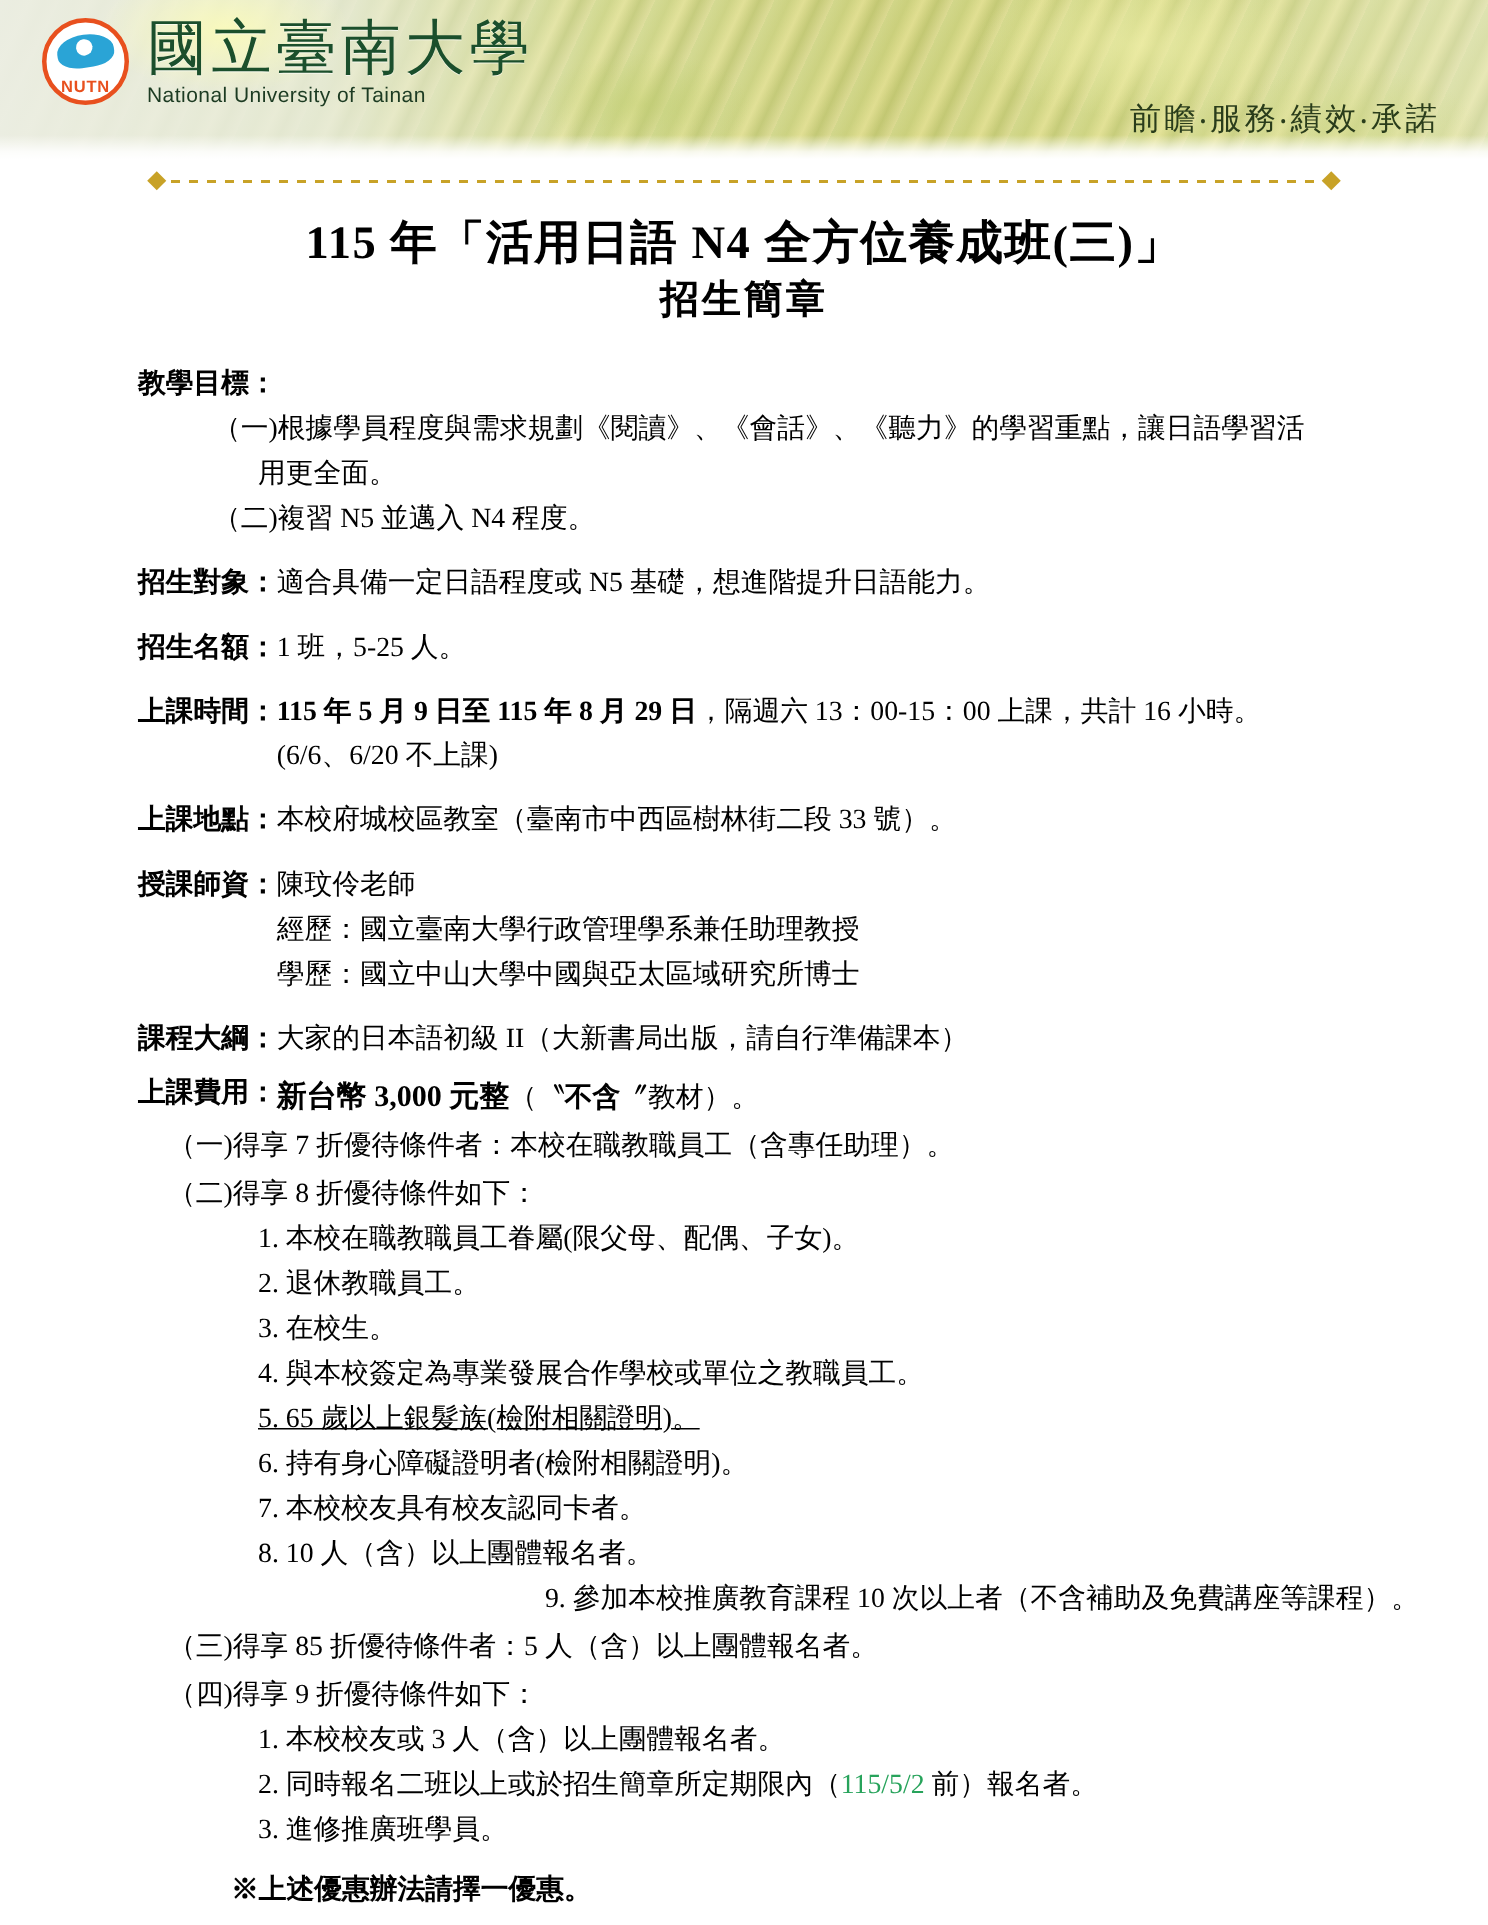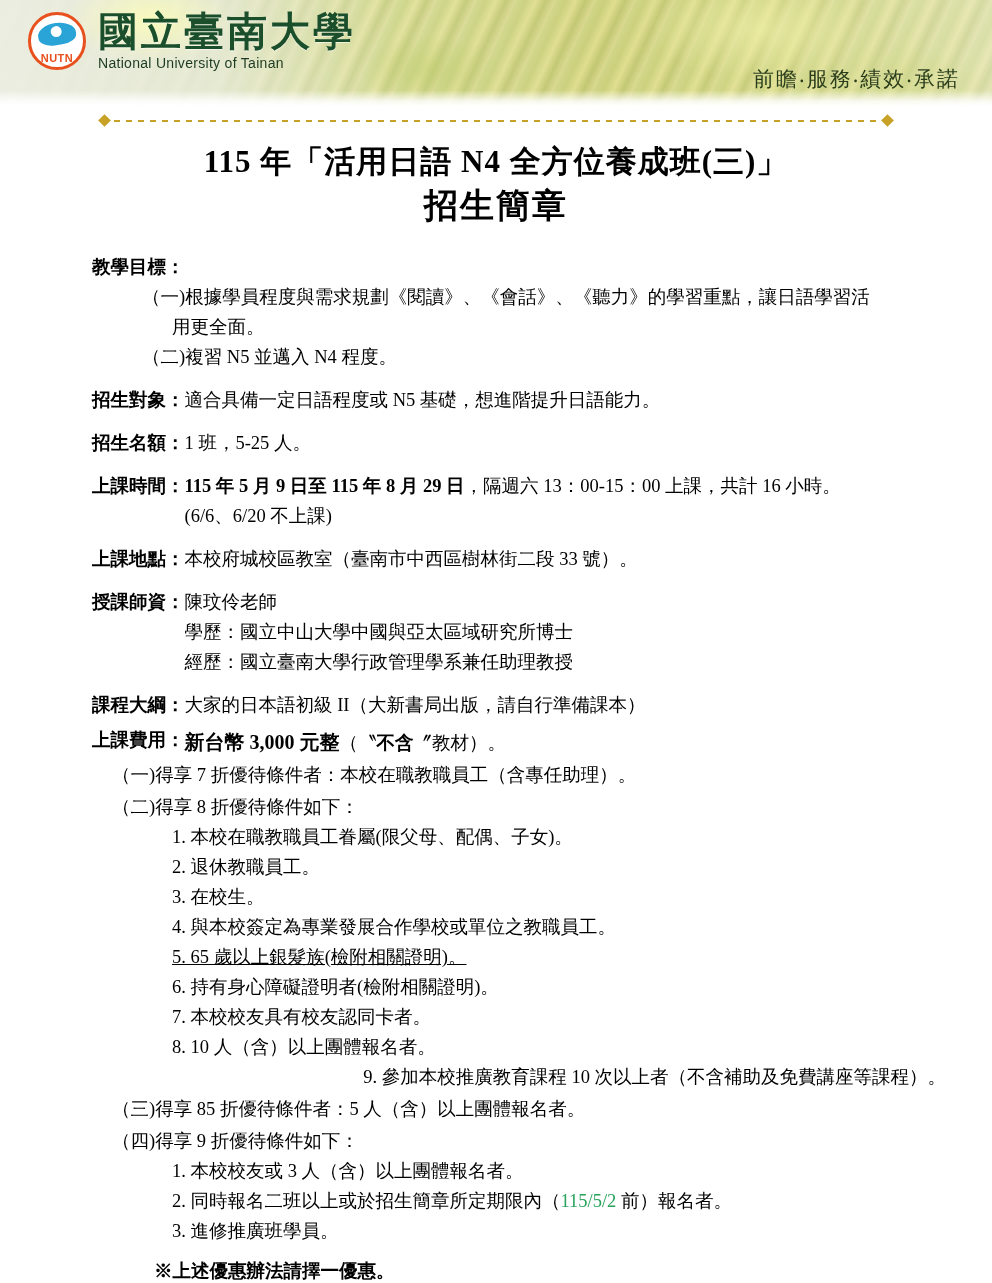--- a/index.html
+++ b/index.html
@@ -93,21 +93,21 @@
     font-family: "Liberation Sans", sans-serif;
     font-size: 11px;
     font-weight: bold;
     color: #e8501e;
     letter-spacing: 0.5px;
   }
   .uni-names { line-height: 1; }
   .uni-cn {
     font-family: "Liberation Serif", serif;
     font-size: 40px;
-    font-weight: bold;
+    font-weight: normal;
     color: #1b4f2c;
     letter-spacing: 3px;
     text-shadow: 0 1px 0 rgba(255,255,255,0.6);
   }
   .uni-en {
     margin-top: 4px;
     font-family: "Liberation Sans", sans-serif;
     font-size: 14px;
     color: #1c3b22;
     letter-spacing: 0.3px;
@@ -153,21 +153,21 @@
     text-align: center;
     margin-top: 14px;
   }
   .title-line1 {
     font-size: 31px;
     font-weight: bold;
     letter-spacing: 1px;
     line-height: 1.3;
   }
   .title-line2 {
-    font-size: 34px;
+    font-size: 26px;
     font-weight: bold;
     letter-spacing: 2px;
     line-height: 1.4;
   }
 
   
   .content {
     padding: 10px 46px 28px 46px;
     font-size: 18.5px;
     line-height: 1.62;
@@ -290,22 +290,22 @@
 
     <div class="row">
       <div class="label">上課地點：</div>
       <div class="value">本校府城校區教室（臺南市中西區樹林街二段 33 號）。</div>
     </div>
 
     <div class="row">
       <div class="label">授課師資：</div>
       <div class="value">
         <span class="sub">陳玟伶老師</span>
+        <span class="sub teacher-sub">經歷：國立臺南大學行政管理學系兼任助理教授</span>
         <span class="sub teacher-sub">學歷：國立中山大學中國與亞太區域研究所博士</span>
-        <span class="sub teacher-sub">經歷：國立臺南大學行政管理學系兼任助理教授</span>
       </div>
     </div>
 
     <div class="row">
       <div class="label">課程大綱：</div>
       <div class="value">大家的日本語初級 II（大新書局出版，請自行準備課本）</div>
     </div>
 
     <div class="row tight">
       <div class="label">上課費用：</div>

